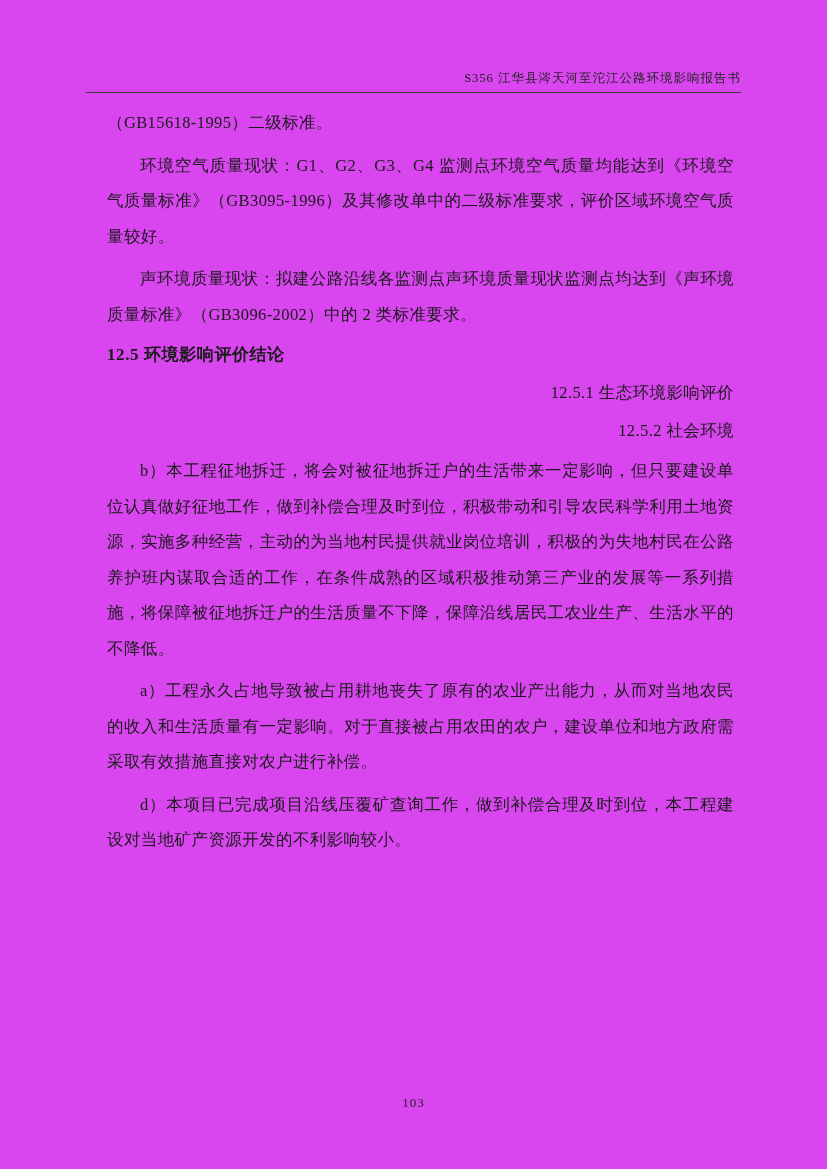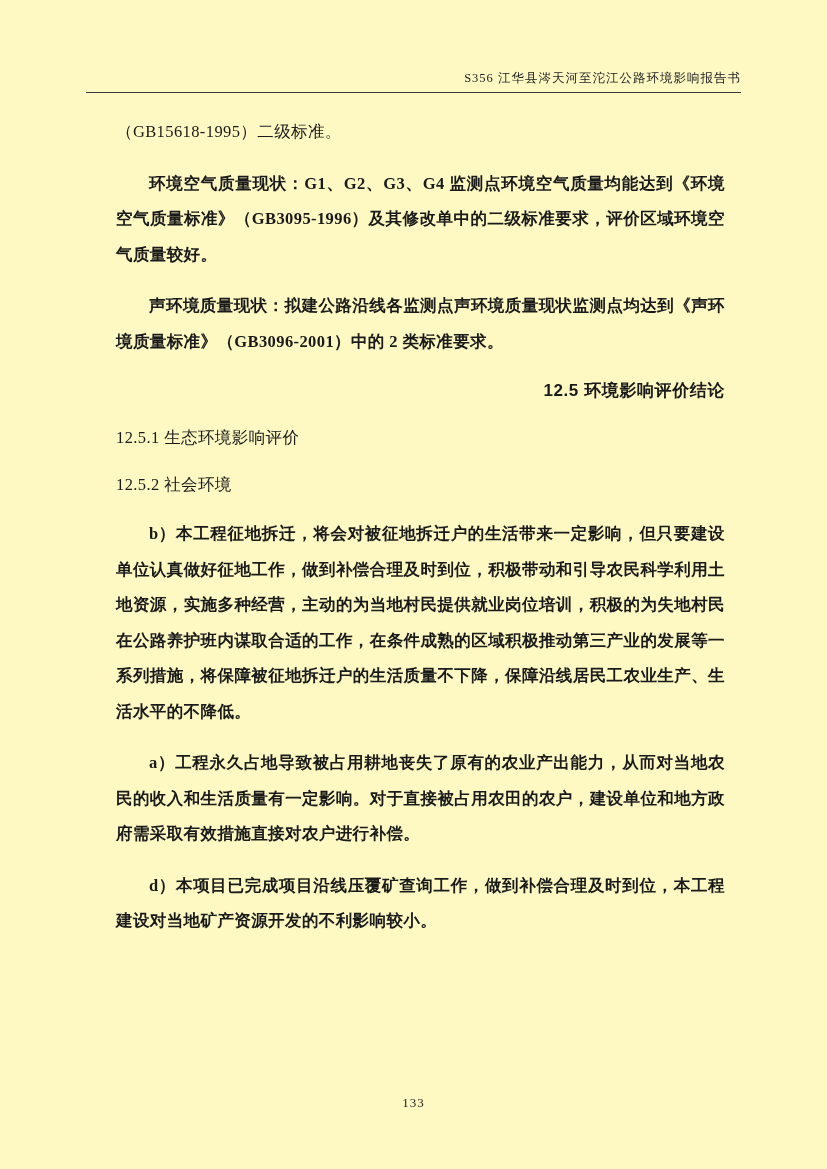--- a/index.html
+++ b/index.html
@@ -4,21 +4,21 @@
 <style>
   html, body {
     margin: 0;
     padding: 0;
     background: #ffffff;
   }
   .page {
     position: relative;
     width: 827px;
     height: 1169px;
-    background: #fef9c3;
+    background: #d946ef;
     font-family: "Liberation Serif", "DejaVu Serif", serif;
     color: #1a1a1a;
     overflow: hidden;
     box-sizing: border-box;
   }
   .header {
     position: absolute;
     top: 70px;
     left: 86px;
     right: 86px;
@@ -32,48 +32,47 @@
     letter-spacing: 1px;
     color: #222222;
   }
   .content {
     position: absolute;
     top: 98px;
     left: 100px;
     width: 641px;
   }
   .content p {
-    margin: 16px;
+    margin: 7px;
     font-size: 16.5px;
     line-height: 35.5px;
     text-align: justify;
     letter-spacing: 0.4px;
     color: #1a1a1a;
   }
   .content p.continuation {
     text-indent: 0;
   }
   .content p.body {
     text-indent: 2em;
-    font-weight: bold;
   }
   .content p.h1 {
-    font-family: Liberation Sans, sans-serif;
+    font-family: Liberation Serif, serif;
     font-weight: bold;
     font-size: 17px;
     line-height: 31px;
     text-indent: 0;
-    text-align: right;
+    text-align: left;
     letter-spacing: 0.6px;
   }
   .content p.h2 {
     font-size: 16.5px;
     line-height: 31px;
     text-indent: 0;
-    text-align: left;
+    text-align: right;
   }
   .footer {
     position: absolute;
     bottom: 58px;
     left: 0;
     width: 100%;
     text-align: center;
   }
   .page-number {
     font-size: 13px;
@@ -86,26 +85,26 @@
 
 <div class="page">
 
   <div class="header">
     <span class="header-title">S356 江华县涔天河至沱江公路环境影响报告书</span>
   </div>
 
   <div class="content">
       <p class="continuation">（GB15618-1995）二级标准。</p>
       <p class="body">环境空气质量现状：G1、G2、G3、G4 监测点环境空气质量均能达到《环境空气质量标准》（GB3095-1996）及其修改单中的二级标准要求，评价区域环境空气质量较好。</p>
-      <p class="body">声环境质量现状：拟建公路沿线各监测点声环境质量现状监测点均达到《声环境质量标准》（GB3096-2001）中的 2 类标准要求。</p>
+      <p class="body">声环境质量现状：拟建公路沿线各监测点声环境质量现状监测点均达到《声环境质量标准》（GB3096-2002）中的 2 类标准要求。</p>
       <p class="h1">12.5  环境影响评价结论</p>
       <p class="h2">12.5.1  生态环境影响评价</p>
       <p class="h2">12.5.2  社会环境</p>
       <p class="body">b）本工程征地拆迁，将会对被征地拆迁户的生活带来一定影响，但只要建设单位认真做好征地工作，做到补偿合理及时到位，积极带动和引导农民科学利用土地资源，实施多种经营，主动的为当地村民提供就业岗位培训，积极的为失地村民在公路养护班内谋取合适的工作，在条件成熟的区域积极推动第三产业的发展等一系列措施，将保障被征地拆迁户的生活质量不下降，保障沿线居民工农业生产、生活水平的不降低。</p>
       <p class="body">a）工程永久占地导致被占用耕地丧失了原有的农业产出能力，从而对当地农民的收入和生活质量有一定影响。对于直接被占用农田的农户，建设单位和地方政府需采取有效措施直接对农户进行补偿。</p>
       <p class="body">d）本项目已完成项目沿线压覆矿查询工作，做到补偿合理及时到位，本工程建设对当地矿产资源开发的不利影响较小。</p>
     </div>
 
   <div class="footer">
-    <span class="page-number">133</span>
+    <span class="page-number">103</span>
   </div>
 
 </div>
 
 </body></html>

